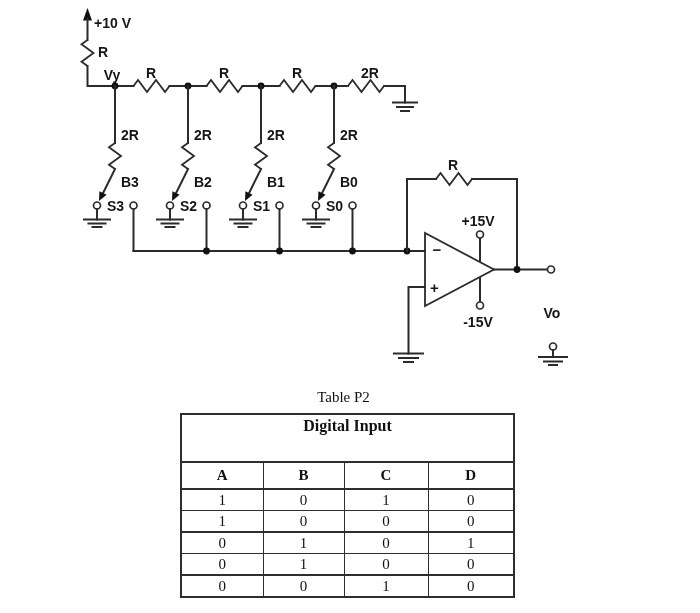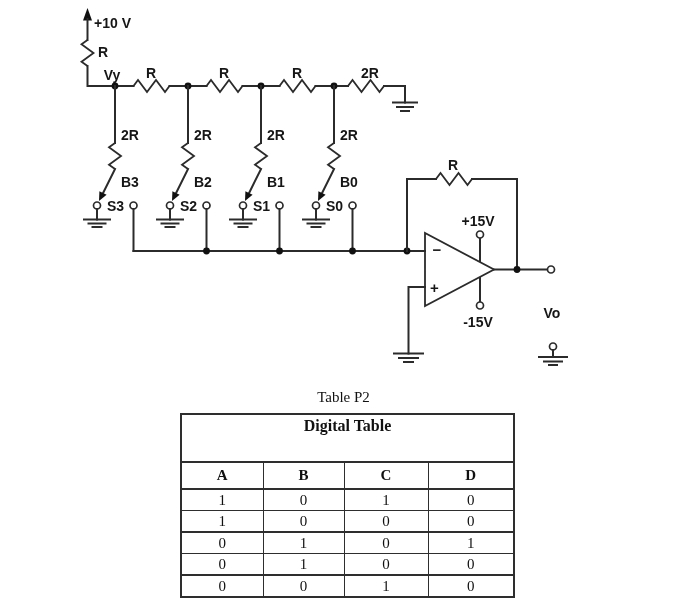--- a/index.html
+++ b/index.html
@@ -199,21 +199,21 @@
   <div class="tbl-title">Table P2</div>
   <table class="p2">
     <colgroup>
         <col style="width:82px">
         <col style="width:81px">
         <col style="width:84px">
         <col style="width:86px">
       </colgroup>
     <tbody>
       <tr class="hdr1">
-        <td colspan="4">Digital Table</td>
+        <td colspan="4">Digital Input</td>
       </tr>
       <tr class="hdr2">
         <th>A</th>
         <th>B</th>
         <th>C</th>
         <th>D</th>
       </tr>
       <tr class="data">
         <td>1</td>
         <td>0</td>

